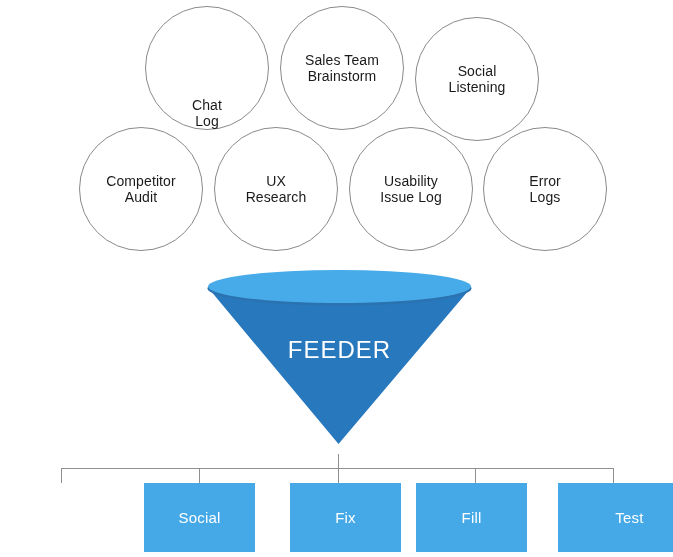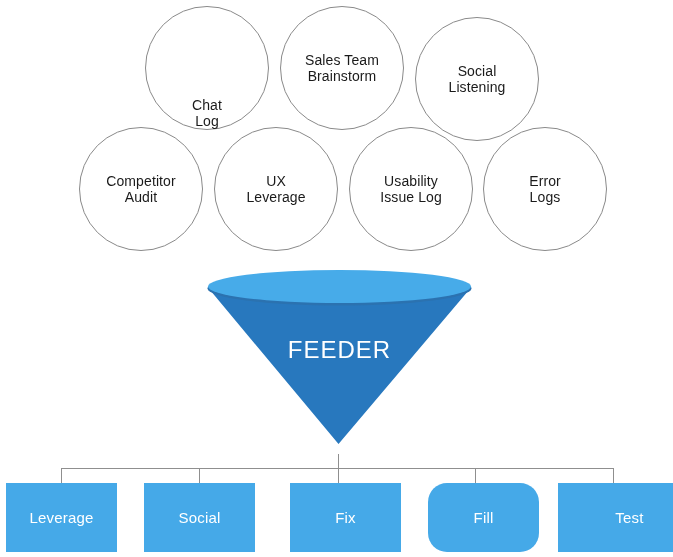--- a/index.html
+++ b/index.html
@@ -63,21 +63,21 @@
   .c-r1-2 { left: 280px; top: 6px; }
   .c-r1-3 { left: 415px; top: 17px; }
   .c-r2-1 { left: 79px;  top: 127px; }
   .c-r2-2 { left: 214px; top: 127px; }
   .c-r2-3 { left: 349px; top: 127px; align-items: center; }
   .c-r2-4 { left: 483px; top: 127px; }
   
   .b-1 { left: 6px; }
   .b-2 { left: 144px; }
   .b-3 { left: 290px; }
-  .b-4 { left: 428px; border-radius: 19px; }
+  .b-4 { left: 416px; }
   .b-5 { left: 558px; padding-left: 16px; }
 </style>
 </head>
 <body>
 
 <div class="canvas">
 
   <div class="circle c-r1-1">
     <span class="label">Chat
 Log</span>
@@ -90,21 +90,21 @@
     <span class="label">Social
 Listening</span>
   </div>
 
   <div class="circle c-r2-1">
     <span class="label">Competitor
 Audit</span>
   </div>
   <div class="circle c-r2-2">
     <span class="label">UX
-Leverage</span>
+Research</span>
   </div>
   <div class="circle c-r2-3">
     <span class="label">Usability
 Issue Log</span>
   </div>
   <div class="circle c-r2-4">
     <span class="label">Error
 Logs</span>
   </div>
 
@@ -121,23 +121,20 @@
     <line x1="338.5" y1="454" x2="338.5" y2="483" stroke-width="1" stroke="#8F8F8F"></line>
 
     <line x1="61.5" y1="468.5" x2="613.5" y2="468.5" stroke-width="1" stroke="#8F8F8F"></line>
 
     <line x1="61.5" y1="468" x2="61.5" y2="483" stroke-width="1" stroke="#8F8F8F"></line>
     <line x1="199.5" y1="468" x2="199.5" y2="483" stroke-width="1" stroke="#8F8F8F"></line>
     <line x1="475.5" y1="468" x2="475.5" y2="483" stroke-width="1" stroke="#8F8F8F"></line>
     <line x1="613.5" y1="468" x2="613.5" y2="483" stroke-width="1" stroke="#8F8F8F"></line>
   </svg>
 
-  <div class="box b-1">
-    <span class="label">Leverage</span>
-  </div>
   <div class="box b-2">
     <span class="label">Social</span>
   </div>
   <div class="box b-3">
     <span class="label">Fix</span>
   </div>
   <div class="box b-4">
     <span class="label">Fill</span>
   </div>
   <div class="box b-5">

